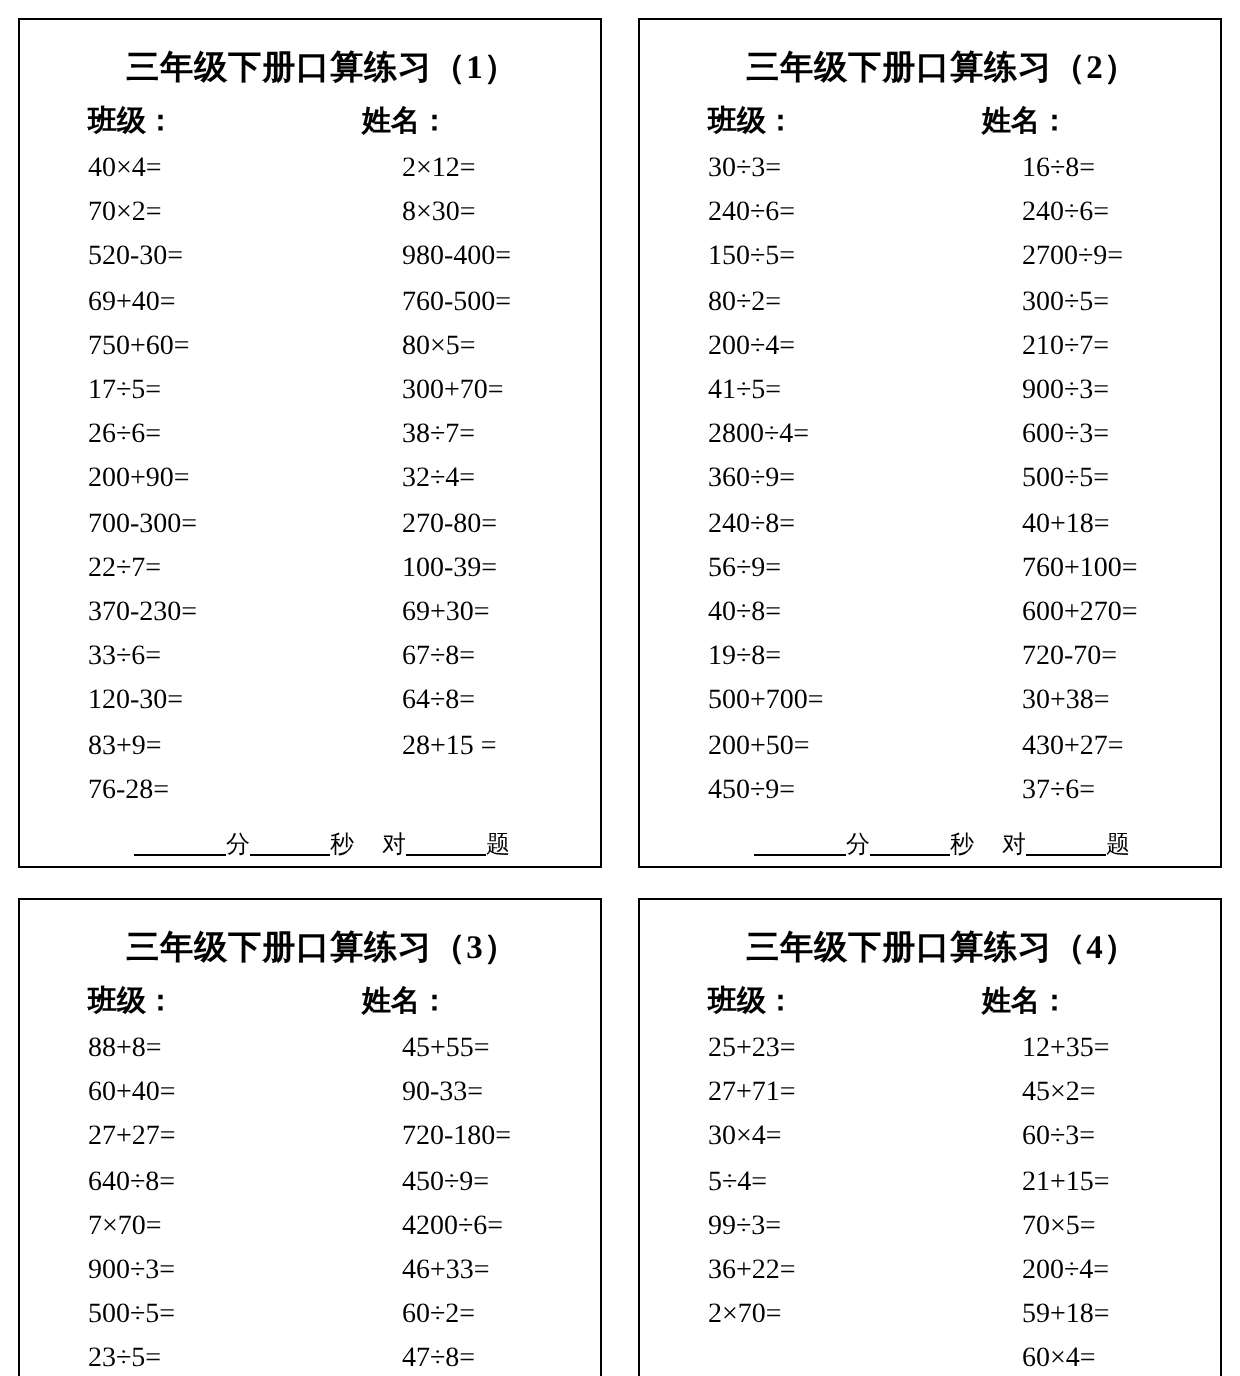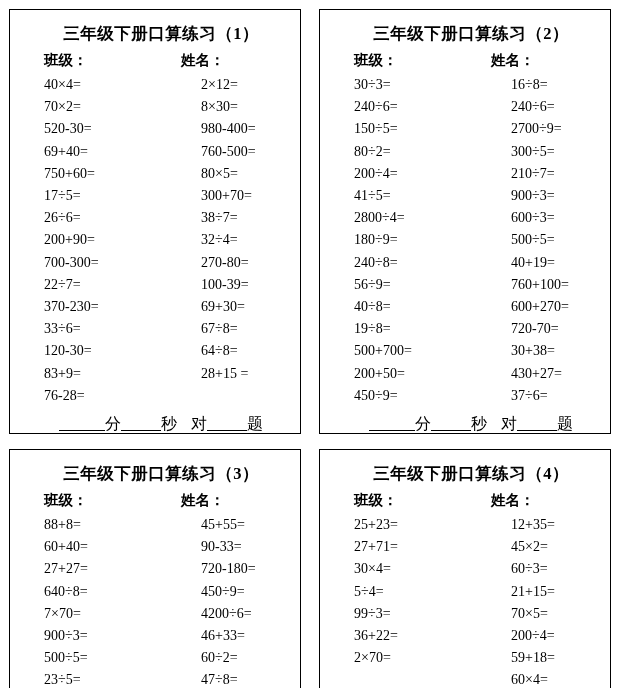--- a/index.html
+++ b/index.html
@@ -85,21 +85,21 @@
     line-height: 22.2px;
     white-space: nowrap;
     padding-left: 22px;
     box-sizing: border-box;
   }
   .col2 .prob {
     padding-left: 18px;
     font-family: Liberation Serif, serif;
   }
   .footer {
-    font-size: 16px;
+    font-size: 12px;
     white-space: nowrap;
     text-align: center;
     padding-top: 7px;
   }
   .footer .u {
     display: inline-block;
     border-bottom: 1px solid #000;
     width: 46px;
     height: 13px;
     vertical-align: -2px;
@@ -174,39 +174,39 @@
         </div>
         <div class="problems">
           <div class="col1">
             <div class="prob">30÷3=</div>
             <div class="prob">240÷6=</div>
             <div class="prob">150÷5=</div>
             <div class="prob">80÷2=</div>
             <div class="prob">200÷4=</div>
             <div class="prob">41÷5=</div>
             <div class="prob">2800÷4=</div>
-            <div class="prob">180÷9=</div>
+            <div class="prob">360÷9=</div>
             <div class="prob">240÷8=</div>
             <div class="prob">56÷9=</div>
             <div class="prob">40÷8=</div>
             <div class="prob">19÷8=</div>
             <div class="prob">500+700=</div>
             <div class="prob">200+50=</div>
             <div class="prob">450÷9=</div>
           </div>
           <div class="col2">
             <div class="prob">16÷8=</div>
             <div class="prob">240÷6=</div>
             <div class="prob">2700÷9=</div>
             <div class="prob">300÷5=</div>
             <div class="prob">210÷7=</div>
             <div class="prob">900÷3=</div>
             <div class="prob">600÷3=</div>
             <div class="prob">500÷5=</div>
-            <div class="prob">40+19=</div>
+            <div class="prob">40+18=</div>
             <div class="prob">760+100=</div>
             <div class="prob">600+270=</div>
             <div class="prob">720-70=</div>
             <div class="prob">30+38=</div>
             <div class="prob">430+27=</div>
             <div class="prob">37÷6=</div>
           </div>
         </div>
         <div class="footer"><span class="u"></span><span>分</span><span class="u-sm"></span><span>秒</span><span class="sp2"></span><span>对</span><span class="u-sm"></span><span>题</span></div>
       </div>

